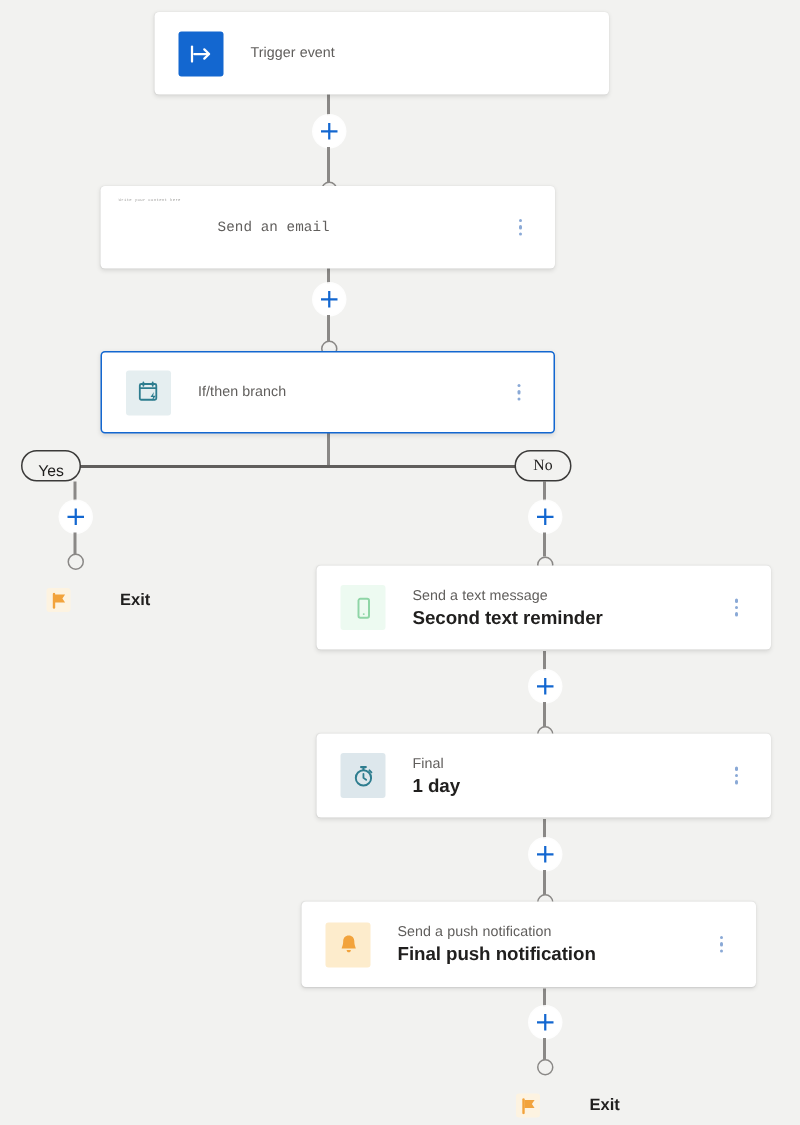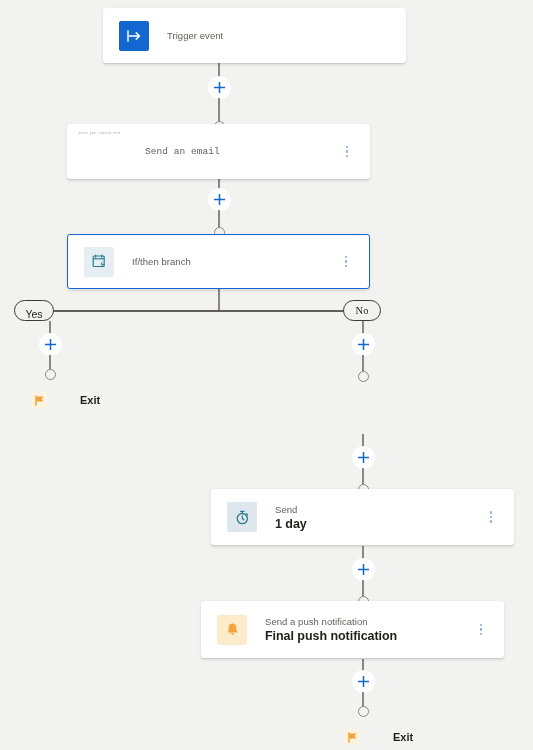--- a/index.html
+++ b/index.html
@@ -318,33 +318,50 @@
     <span class="card-text">
       <span class="card-sub">If/then branch</span>
     </span>
     <span class="kebab">
         <i></i>
         <i></i>
         <i></i>
       </span>
   </div>
 
+  <div class="card" style="left:211px; top:377px; width:303px; height:56px;">
+    <span class="card-icon" style="background:#edfaf1;">
+      <svg width="17" height="17" viewBox="0 0 17 17" aria-hidden="true">
+        <rect x="5" y="2.2" width="7" height="12.6" rx="1.2" stroke="#8fd5a6" stroke-width="1.3" fill="none"></rect>
+        <circle cx="8.5" cy="12.4" r="0.65" fill="#8fd5a6"></circle>
+      </svg>
+    </span>
+    <span class="card-text">
+      <span class="card-sub">Send a text message</span>
+      <span class="card-title">Second text reminder</span>
+    </span>
+    <span class="kebab">
+        <i></i>
+        <i></i>
+        <i></i>
+      </span>
+  </div>
 
   <div class="card" style="left:211px; top:489px; width:303px; height:56px;">
     <span class="card-icon" style="background:#dde7ec;">
       <svg width="17" height="17" viewBox="0 0 17 17" aria-hidden="true">
         <circle cx="8.3" cy="9.6" r="5.1" stroke="#2e7d8f" stroke-width="1.3" fill="none"></circle>
         <path d="M8.3 6.9 V9.6 L10.1 10.9" stroke="#2e7d8f" stroke-width="1.2" fill="none" stroke-linecap="round"></path>
         <path d="M6.7 2.4 H9.9" stroke="#2e7d8f" stroke-width="1.4" stroke-linecap="round"></path>
         <path d="M8.3 2.4 V4.4" stroke="#2e7d8f" stroke-width="1.4"></path>
         <path d="M12.3 4.6 L13.6 5.9" stroke="#2e7d8f" stroke-width="1.3" stroke-linecap="round"></path>
       </svg>
     </span>
     <span class="card-text">
-      <span class="card-sub">Send</span>
+      <span class="card-sub">Final</span>
       <span class="card-title">1 day</span>
     </span>
     <span class="kebab">
         <i></i>
         <i></i>
         <i></i>
       </span>
   </div>
 
   <div class="card" style="left:201px; top:601px; width:303px; height:57px;">

